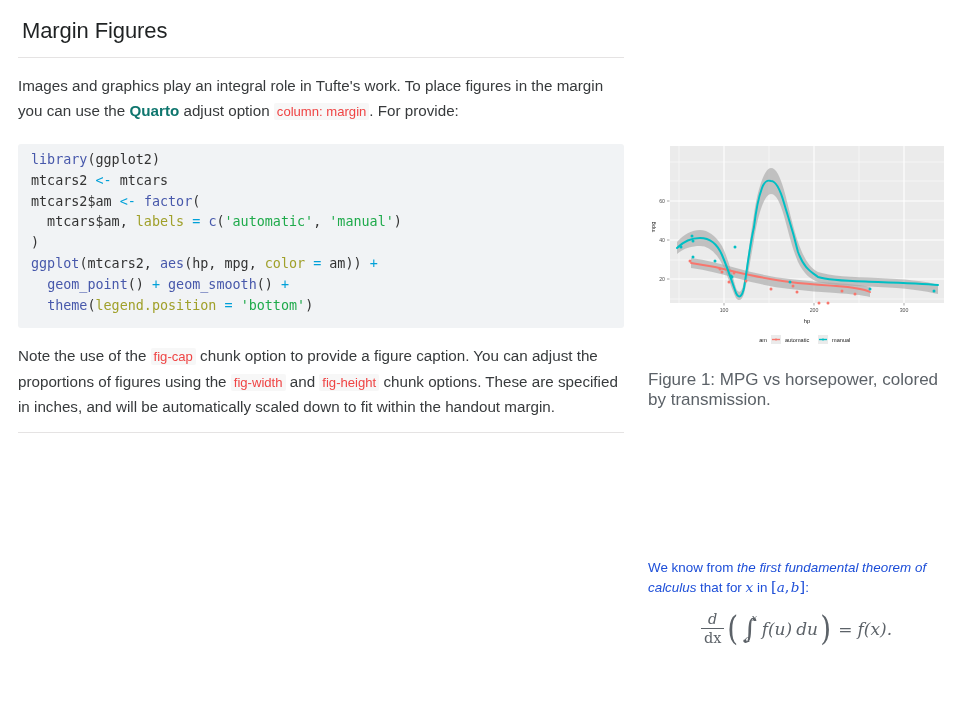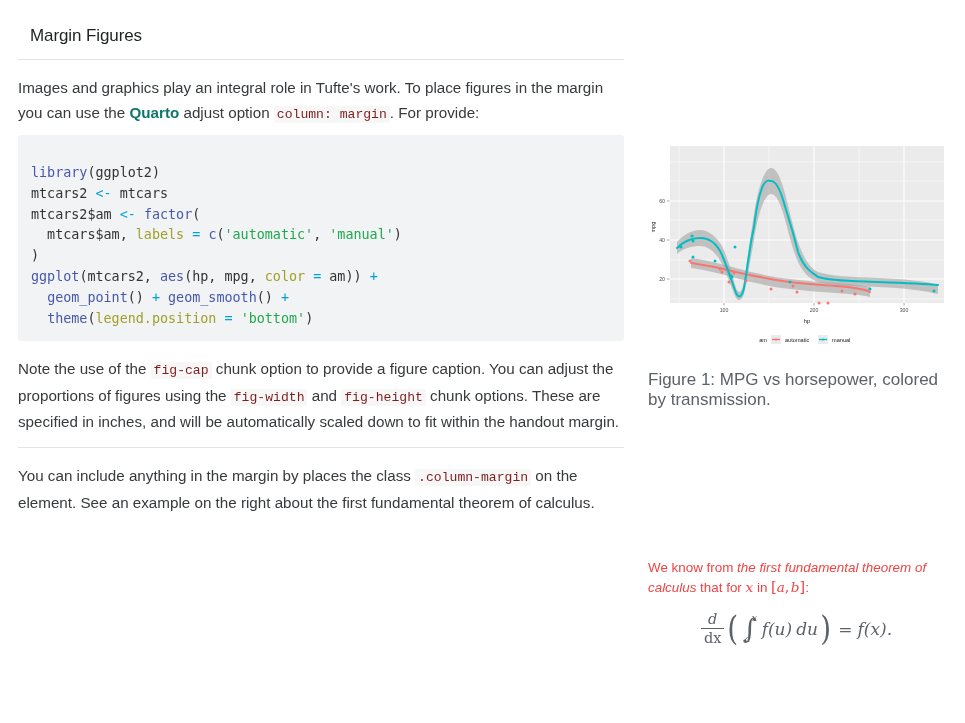--- a/index.html
+++ b/index.html
@@ -25,60 +25,60 @@
 
   
   .main-col {
     position: absolute;
     left: 18px;
     top: 0;
     width: 606px;
   }
 
   h1.section-title {
-    font-size: 17px;
+    font-size: 22px;
     font-weight: 400;
     line-height: 1.2;
     color: #1f2223;
-    margin: 12px;
+    margin: 4px;
     padding: 14px 0 0 0;
     letter-spacing: -0.1px;
   }
   .title-rule {
     height: 1px;
     background: #e5e3e3;
     margin: 13px 0 0 0;
     width: 100%;
   }
 
   p.body-text {
     font-size: 15.2px;
     line-height: 24.3px;
     margin: 16px 0 0 0;
     color: #373a3c;
   }
 
   strong.bold-term { font-weight: 700; color: #0f766e; }
 
   code.inline-code {
-    font-family: Liberation Mono, monospace;
+    font-family: Liberation Sans, sans-serif;
     font-size: 13.1px;
-    color: #7f1d1d;
+    color: #ef4444;
     background: #f7f7f7;
     padding: 1px 3px;
     border-radius: 2px;
     white-space: nowrap;
   }
 
   
   .code-block {
-    margin-top: 8px;
+    margin-top: 20px;
     background: #f1f3f5;
     border-radius: 3px;
-    padding: 28px 13px 12px 13px;
+    padding: 6px 13px 12px 13px;
     font-family: "DejaVu Sans Mono", "Liberation Mono", monospace;
     font-size: 13.4px;
     line-height: 20.8px;
     color: #333333;
     white-space: pre;
     overflow: hidden;
   }
   .tok-fn    { color: #4758ab; }
   .tok-op    { color: #00a0d8; }
   .tok-str   { color: #1faa4b; }
@@ -111,21 +111,21 @@
     color: #5c6268;
   }
 
   .margin-note {
     position: absolute;
     left: 2px;
     top: 558px;
     width: 298px;
     font-size: 13.4px;
     line-height: 19.5px;
-    color: #ef4444;
+    color: #1d4ed8;
   }
   .margin-note em { font-style: italic; }
 
   .mathvar {
     font-family: "DejaVu Serif", serif;
     font-style: italic;
     font-size: 13.6px;
   }
   .bracket-interval {
     font-family: "DejaVu Serif", serif;
@@ -216,21 +216,20 @@
 <span class="tok-plain">  mtcars$am, </span><span class="tok-arg">labels</span><span class="tok-plain"> </span><span class="tok-op">=</span><span class="tok-plain"> </span><span class="tok-fn">c</span><span class="tok-plain">(</span><span class="tok-str">'automatic'</span><span class="tok-plain">, </span><span class="tok-str">'manual'</span><span class="tok-plain">)</span>
 <span class="tok-plain">)</span>
 <span class="tok-fn">ggplot</span><span class="tok-plain">(mtcars2, </span><span class="tok-fn">aes</span><span class="tok-plain">(hp, mpg, </span><span class="tok-arg">color</span><span class="tok-plain"> </span><span class="tok-op">=</span><span class="tok-plain"> am)) </span><span class="tok-op">+</span>
 <span class="tok-plain">  </span><span class="tok-fn">geom_point</span><span class="tok-plain">() </span><span class="tok-op">+</span><span class="tok-plain"> </span><span class="tok-fn">geom_smooth</span><span class="tok-plain">() </span><span class="tok-op">+</span>
 <span class="tok-plain">  </span><span class="tok-fn">theme</span><span class="tok-plain">(</span><span class="tok-arg">legend.position</span><span class="tok-plain"> </span><span class="tok-op">=</span><span class="tok-plain"> </span><span class="tok-str">'bottom'</span><span class="tok-plain">)</span></code></pre>
 
     <p class="body-text"><span>Note the use of the </span><code class="inline-code">fig-cap</code><span> chunk option to provide a figure caption. You can adjust the proportions of figures using the </span><code class="inline-code">fig-width</code><span> and </span><code class="inline-code">fig-height</code><span> chunk options. These are specified in inches, and will be automatically scaled down to fit within the handout margin.</span></p>
 
     <div class="title-rule"></div>
 
-    <p class="body-text"><span>You can include anything in the margin by places the class </span><code class="inline-code">.column-margin</code><span> on the element. See an example on the right about the first fundamental theorem of calculus.</span></p>
   </div>
 
   <div class="margin-col">
 
     <div class="margin-figure">
       <div class="chart-wrap">
         <svg class="chart-svg" width="300" height="205" viewBox="0 0 300 205">
 
           <rect x="24" y="4" width="274" height="157" fill="#EBEBEB"></rect>
 

